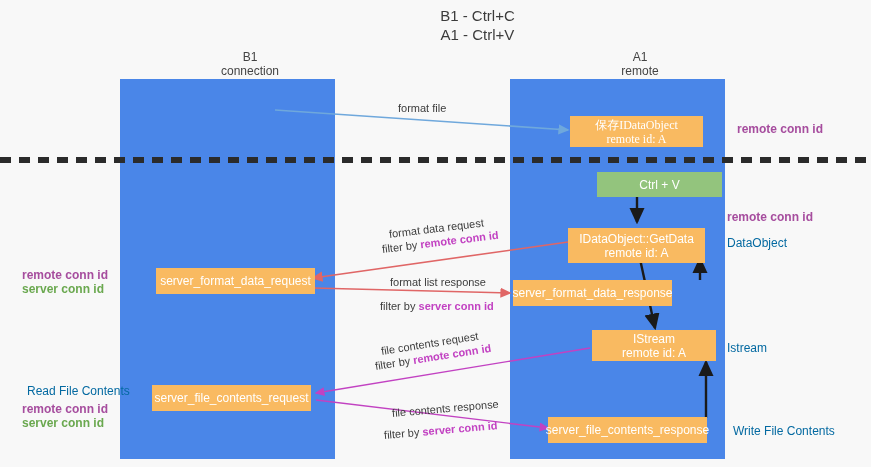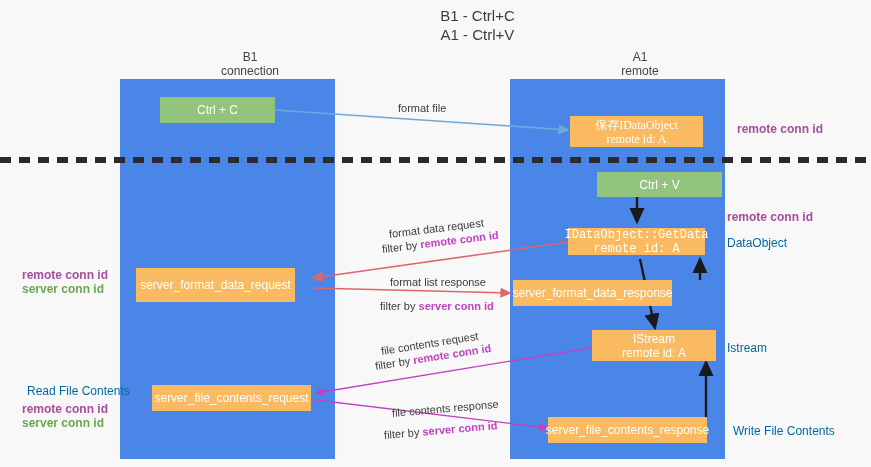--- a/index.html
+++ b/index.html
@@ -111,31 +111,30 @@
 
     <path d="M640,259 L655,328" stroke="#1a1a1a" stroke-width="2.4" fill="none" marker-end="url(#ah-black)"></path>
 
     <path d="M590,348 L316,393" stroke="#c242c2" stroke-width="1.4" fill="none" marker-end="url(#ah-purple)"></path>
 
     <path d="M316,400 L548,428" stroke="#c242c2" stroke-width="1.4" fill="none" marker-end="url(#ah-purple)"></path>
 
     <path d="M706,418 L706,362" stroke="#1a1a1a" stroke-width="2.4" fill="none" marker-end="url(#ah-black)"></path>
   </svg>
 
-  <div class="abs box green" style="left:160px; top:97px; width:115px; height:26px;">Ctrl + C</div>
 
   <div class="abs box orange" style="left:570px; top:116px; width:133px; height:31px;font-family:Liberation Serif, serif;">保存IDataObject
 remote id: A</div>
 
   <div class="abs box green" style="left:575px; top:172px; width:125px; height:25px;margin-left:22px;">Ctrl + V</div>
 
-  <div class="abs box orange" style="left:568px; top:228px; width:137px; height:27px;font-family:Liberation Mono, monospace;">IDataObject::GetData
+  <div class="abs box orange" style="left:568px; top:228px; width:137px; height:35px;">IDataObject::GetData
 remote id: A</div>
 
-  <div class="abs box orange" style="left:136px; top:268px; width:159px; height:34px;">server_format_data_request</div>
+  <div class="abs box orange" style="left:156px; top:268px; width:159px; height:26px;">server_format_data_request</div>
 
   <div class="abs box orange" style="left:513px; top:280px; width:159px; height:26px;">server_format_data_response</div>
 
   <div class="abs box orange" style="left:592px; top:330px; width:124px; height:31px;">IStream
 remote id: A</div>
 
   <div class="abs box orange" style="left:548px; top:417px; width:159px; height:26px;">server_file_contents_response</div>
 
   <div class="abs box orange" style="left:152px; top:385px; width:159px; height:26px;">server_file_contents_request</div>
 

